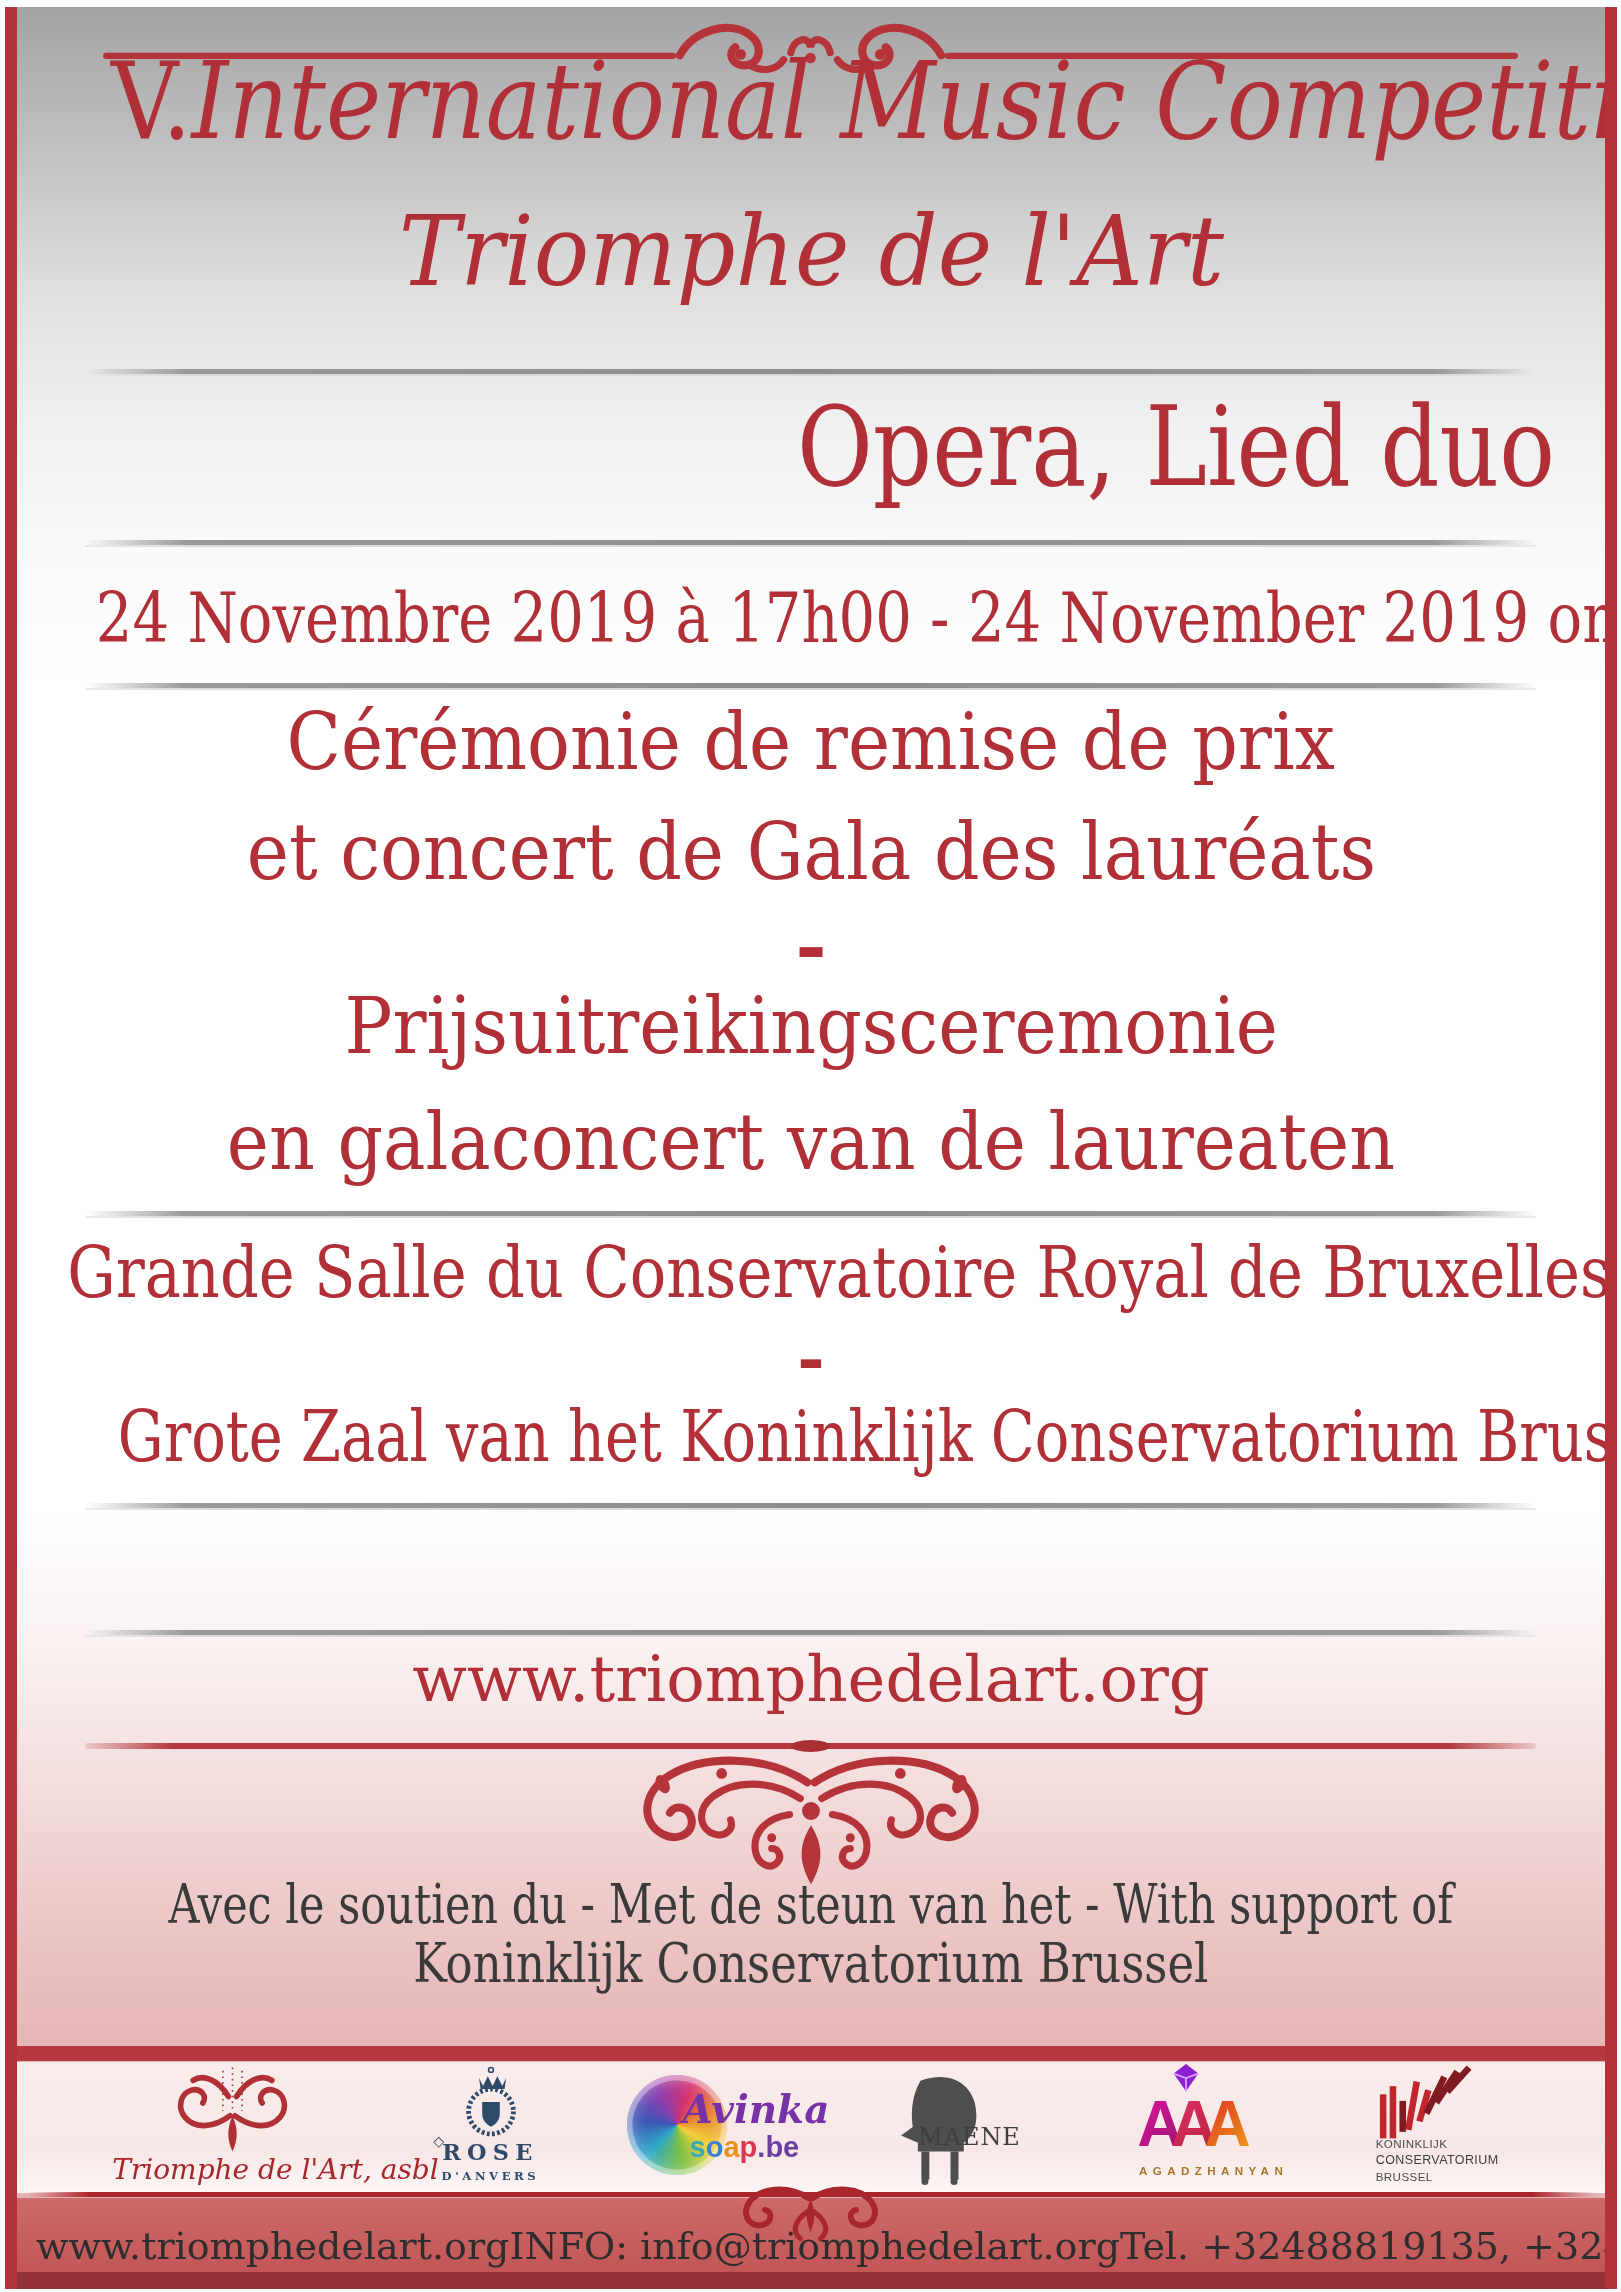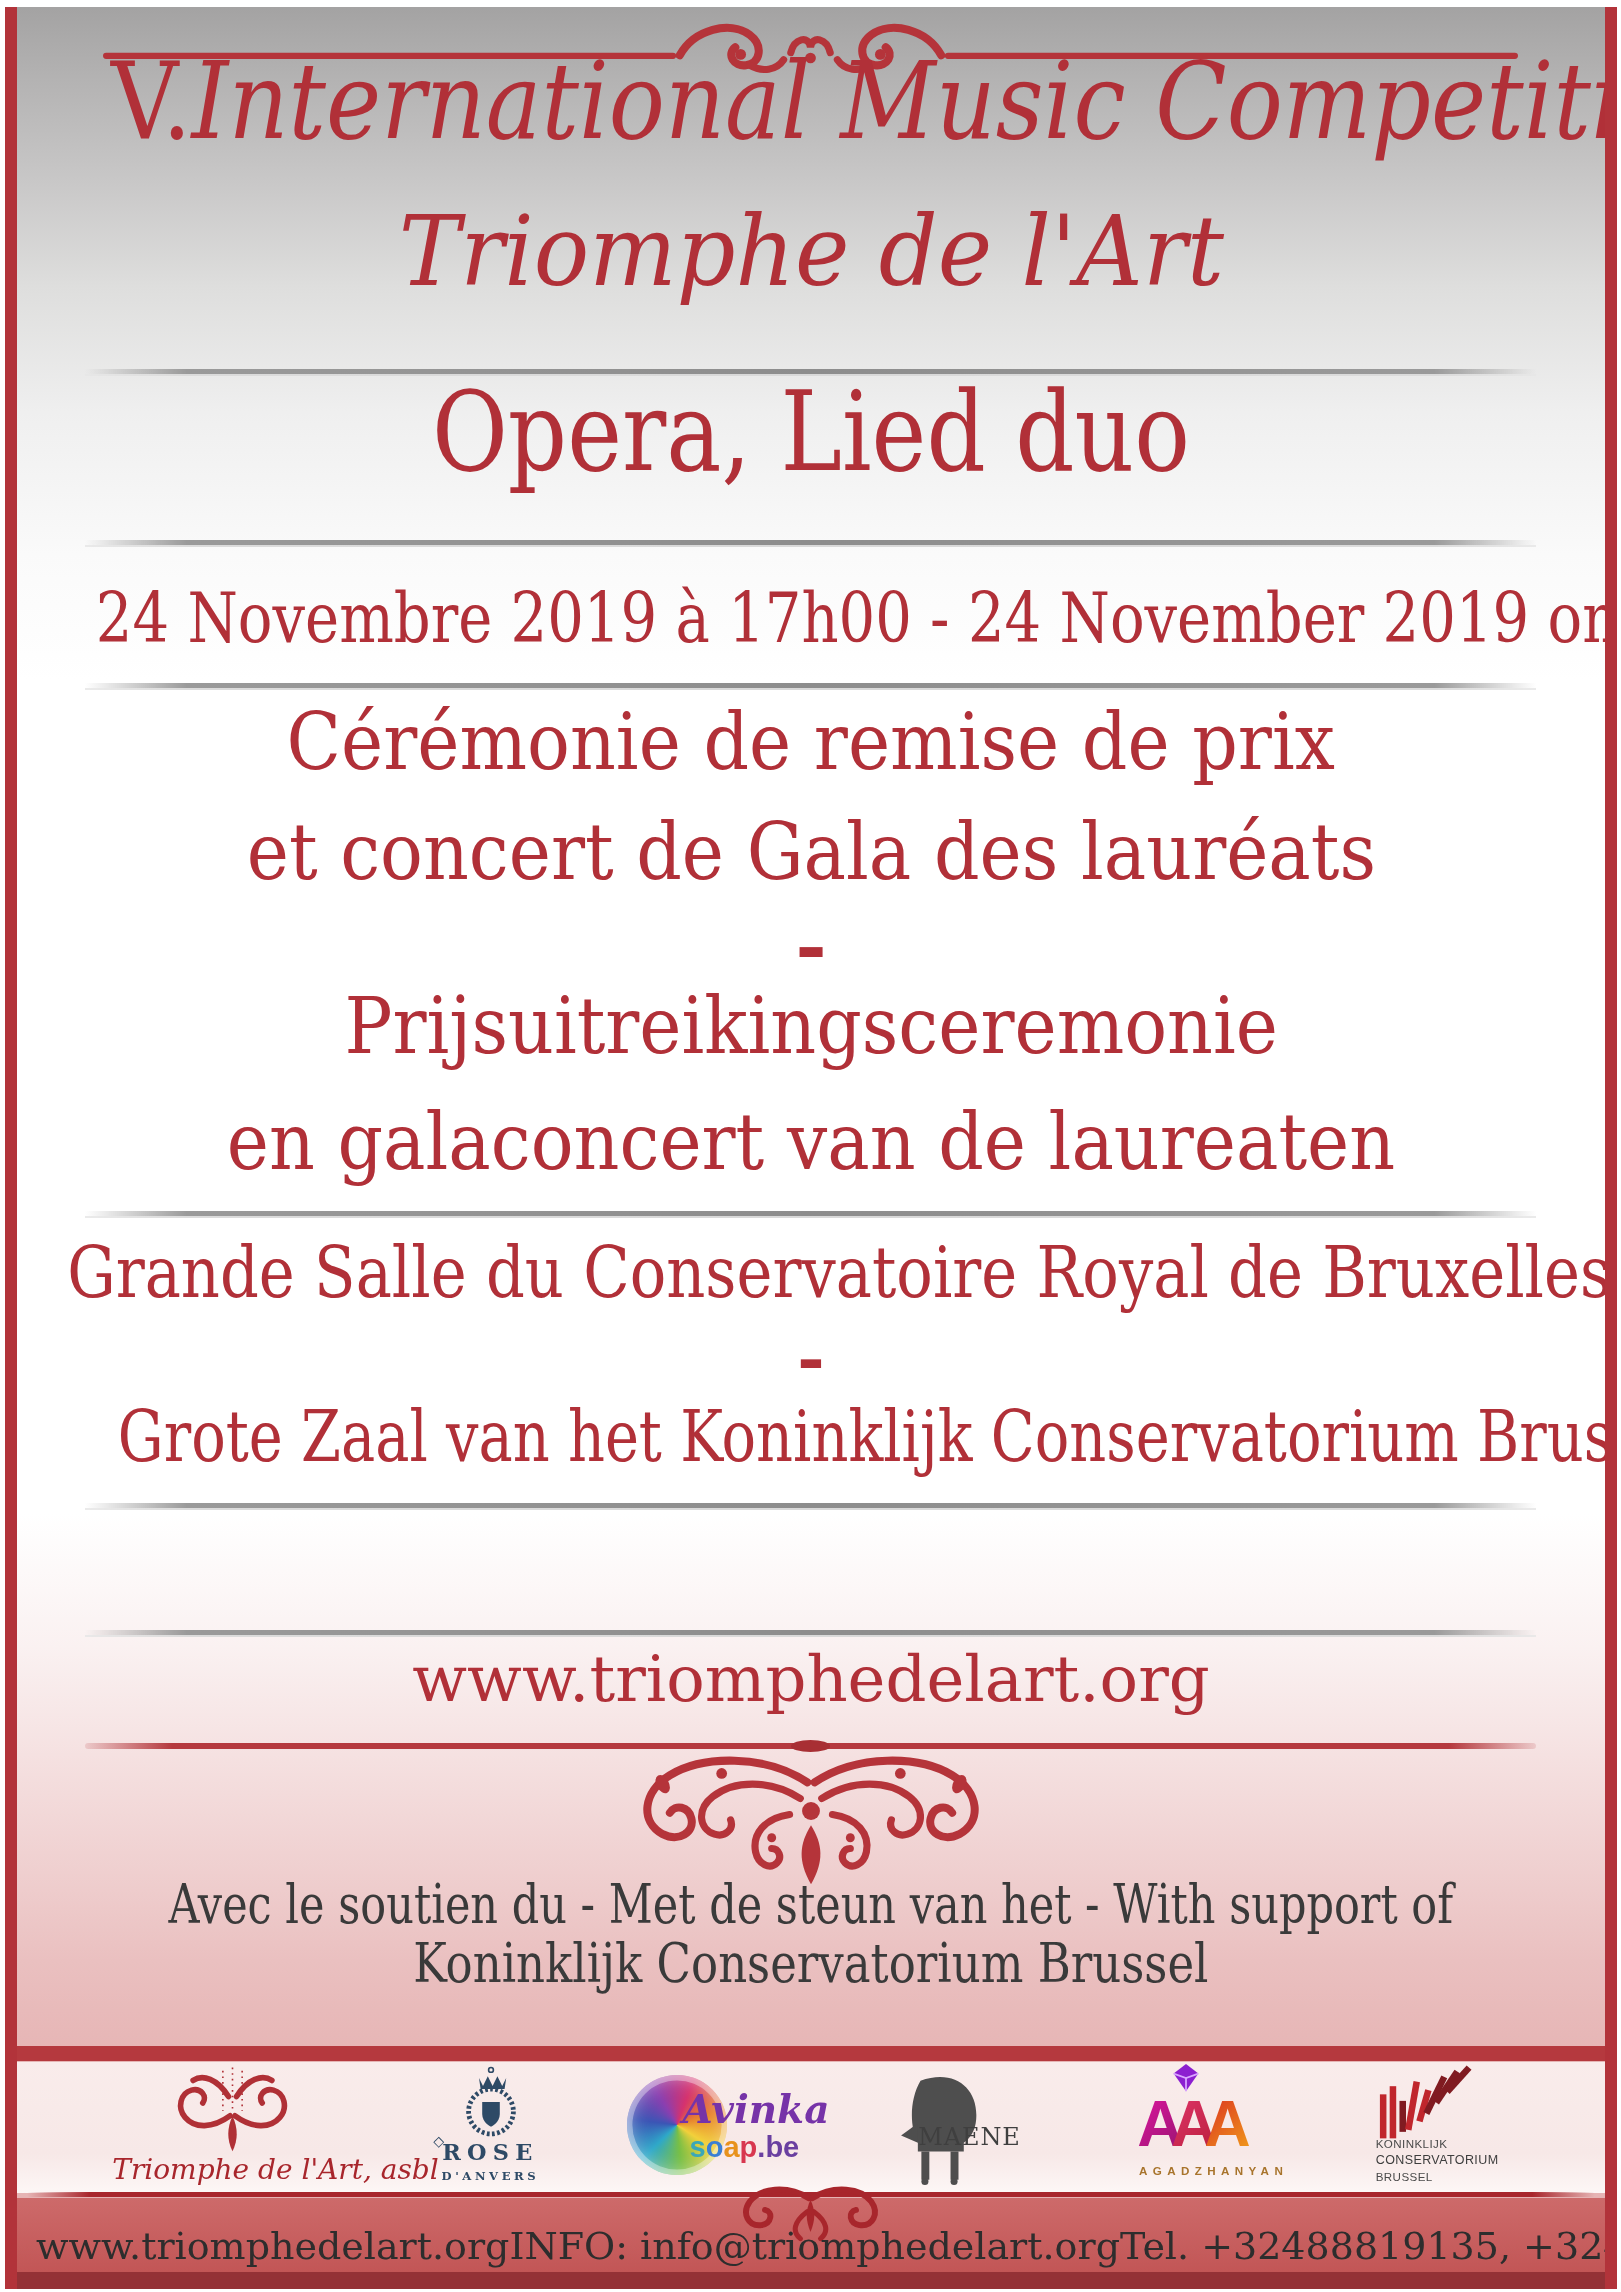--- a/index.html
+++ b/index.html
@@ -109,21 +109,21 @@
     <span class="sq" style="transform:scaleX(.88);">
       <span>V.</span><span class="script">International Music Competition</span>
     </span>
   </div>
   <div class="abs center-line red-text script" style="top:203px;font-size:97px;">
     <span class="sq" style="transform:scaleX(.95);">Triomphe de l'Art</span>
   </div>
 
   <div class="abs hr" style="top:369px;"></div>
 
-  <div class="abs center-line red-text" style="top:377px;font-size:109px;">
+  <div class="abs center-line red-text" style="top:392px;font-size:109px;text-align:right;">
     <span class="sq" style="transform:scale(.85,1.02);">Opera, Lied duo</span>
   </div>
 
   <div class="abs hr" style="top:540px;"></div>
 
   <div class="abs center-line red-text" style="top:586px;font-size:64px;">
     <span class="sq" style="transform:scale(.9,1.08);">24 Novembre 2019 à 17h00 - 24 November 2019 om 17:00</span>
   </div>
 
   <div class="abs hr" style="top:683px;"></div>

